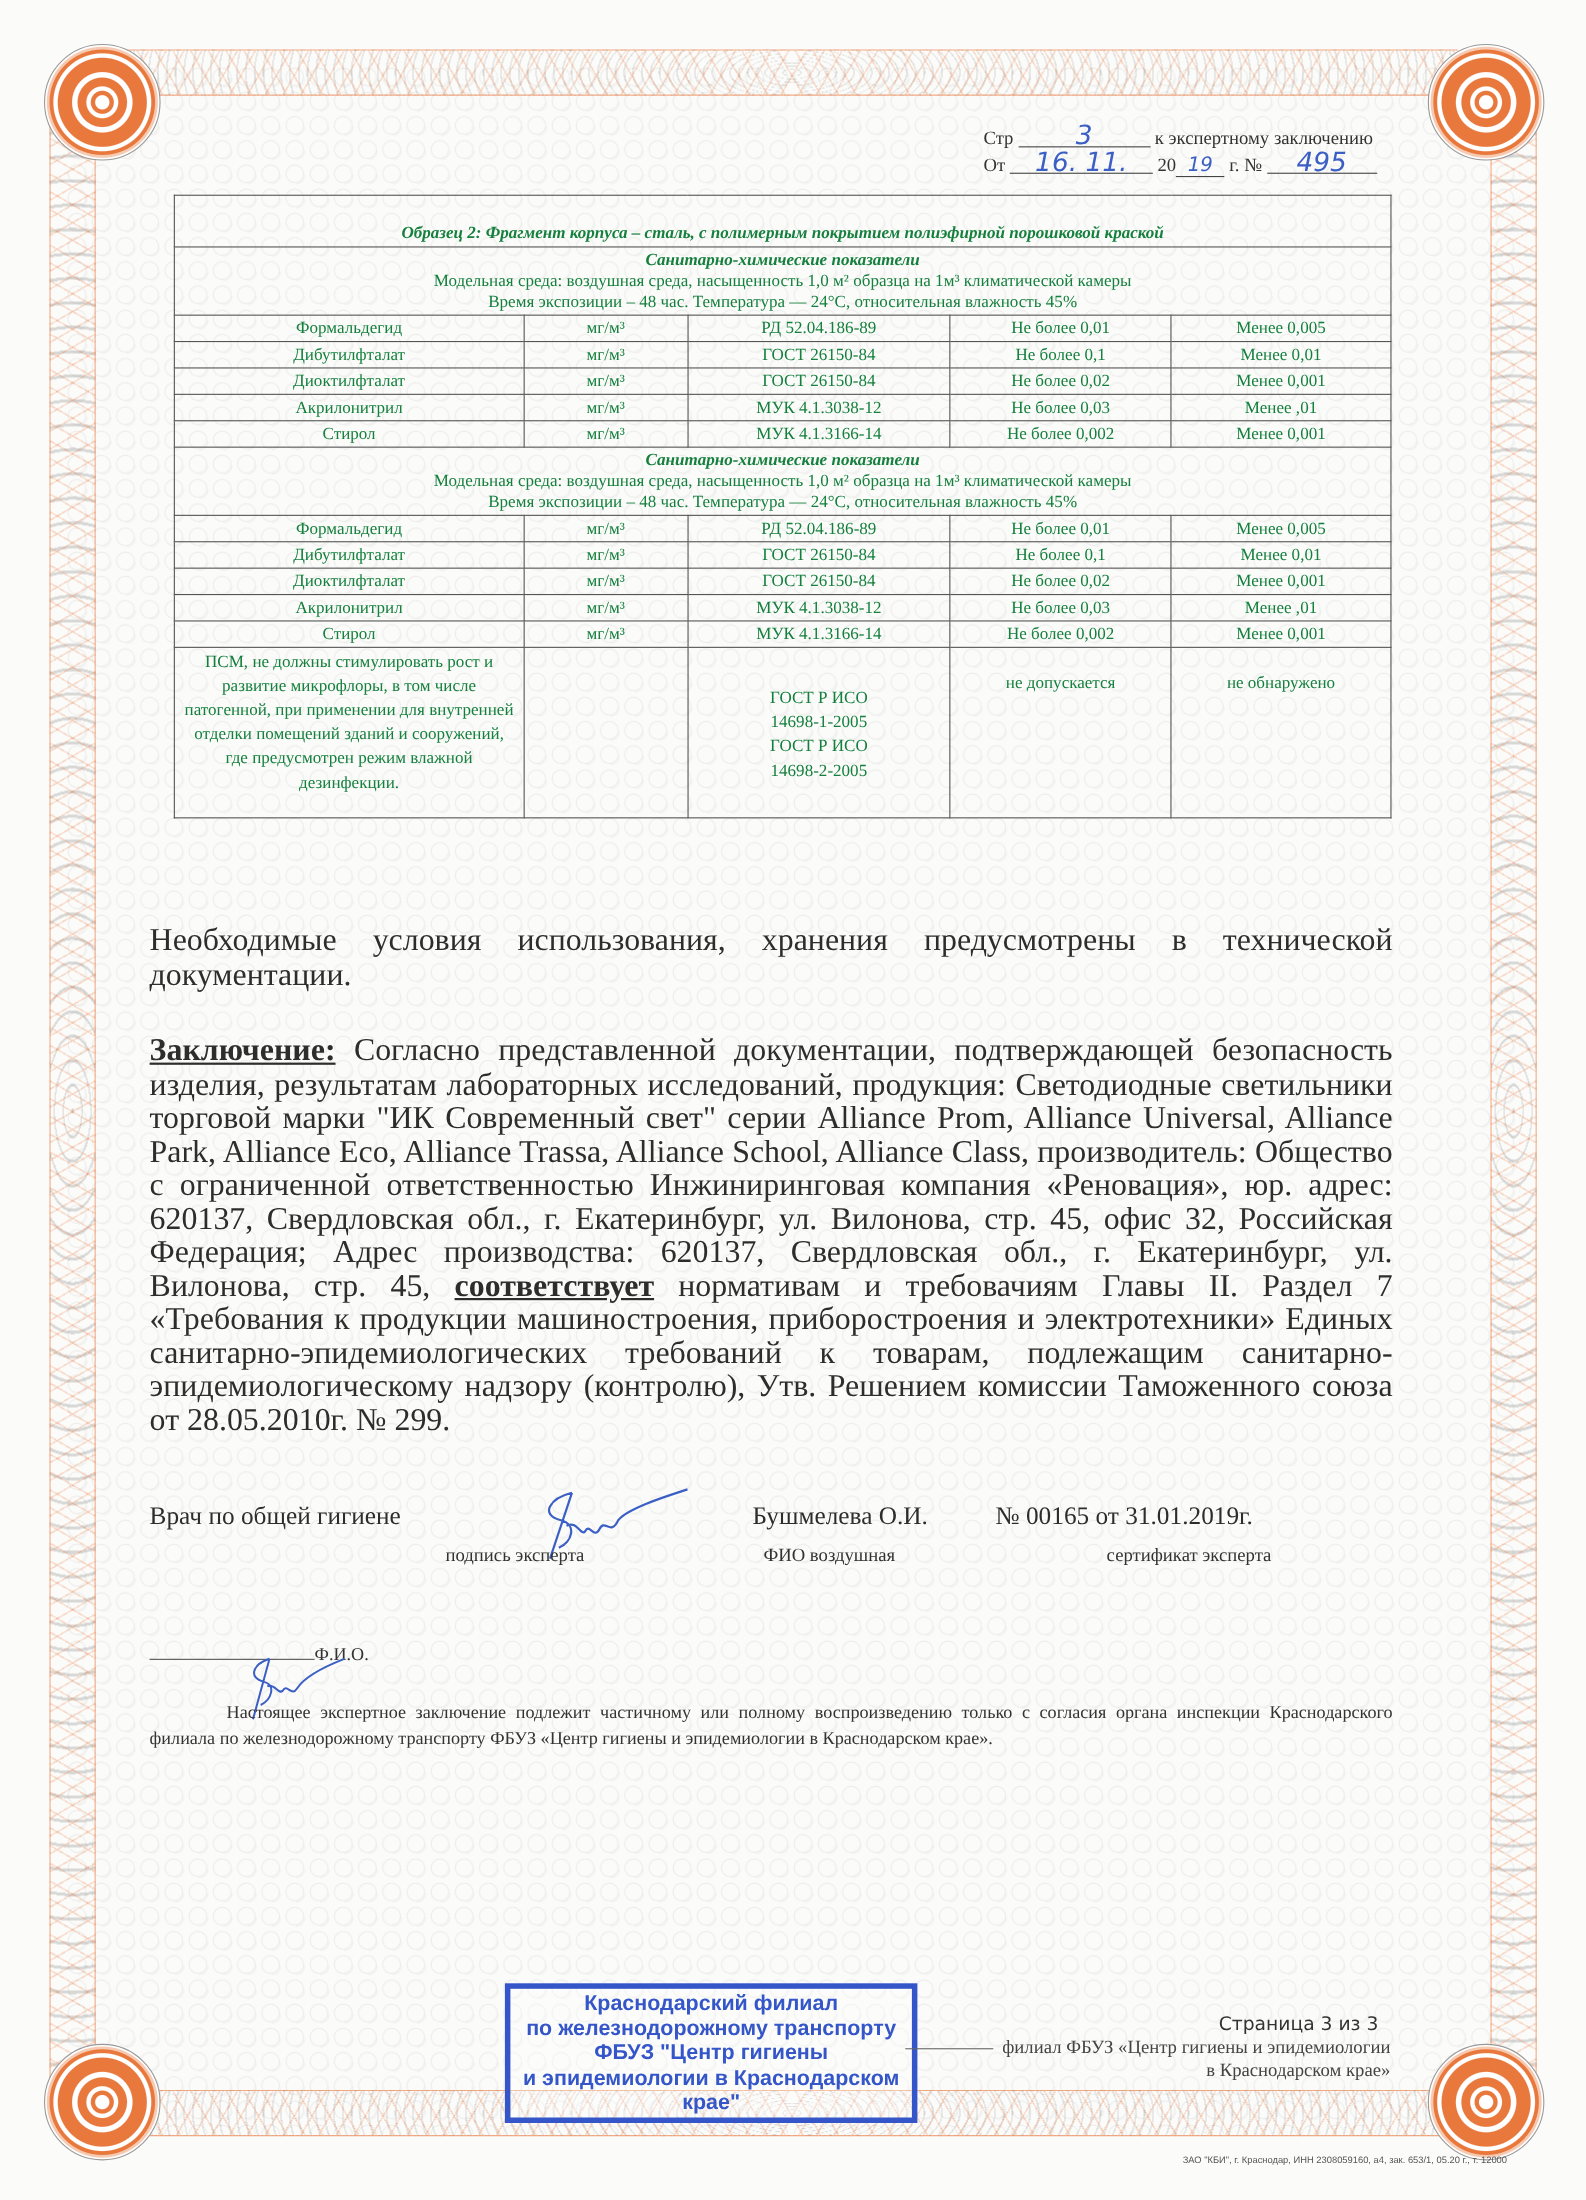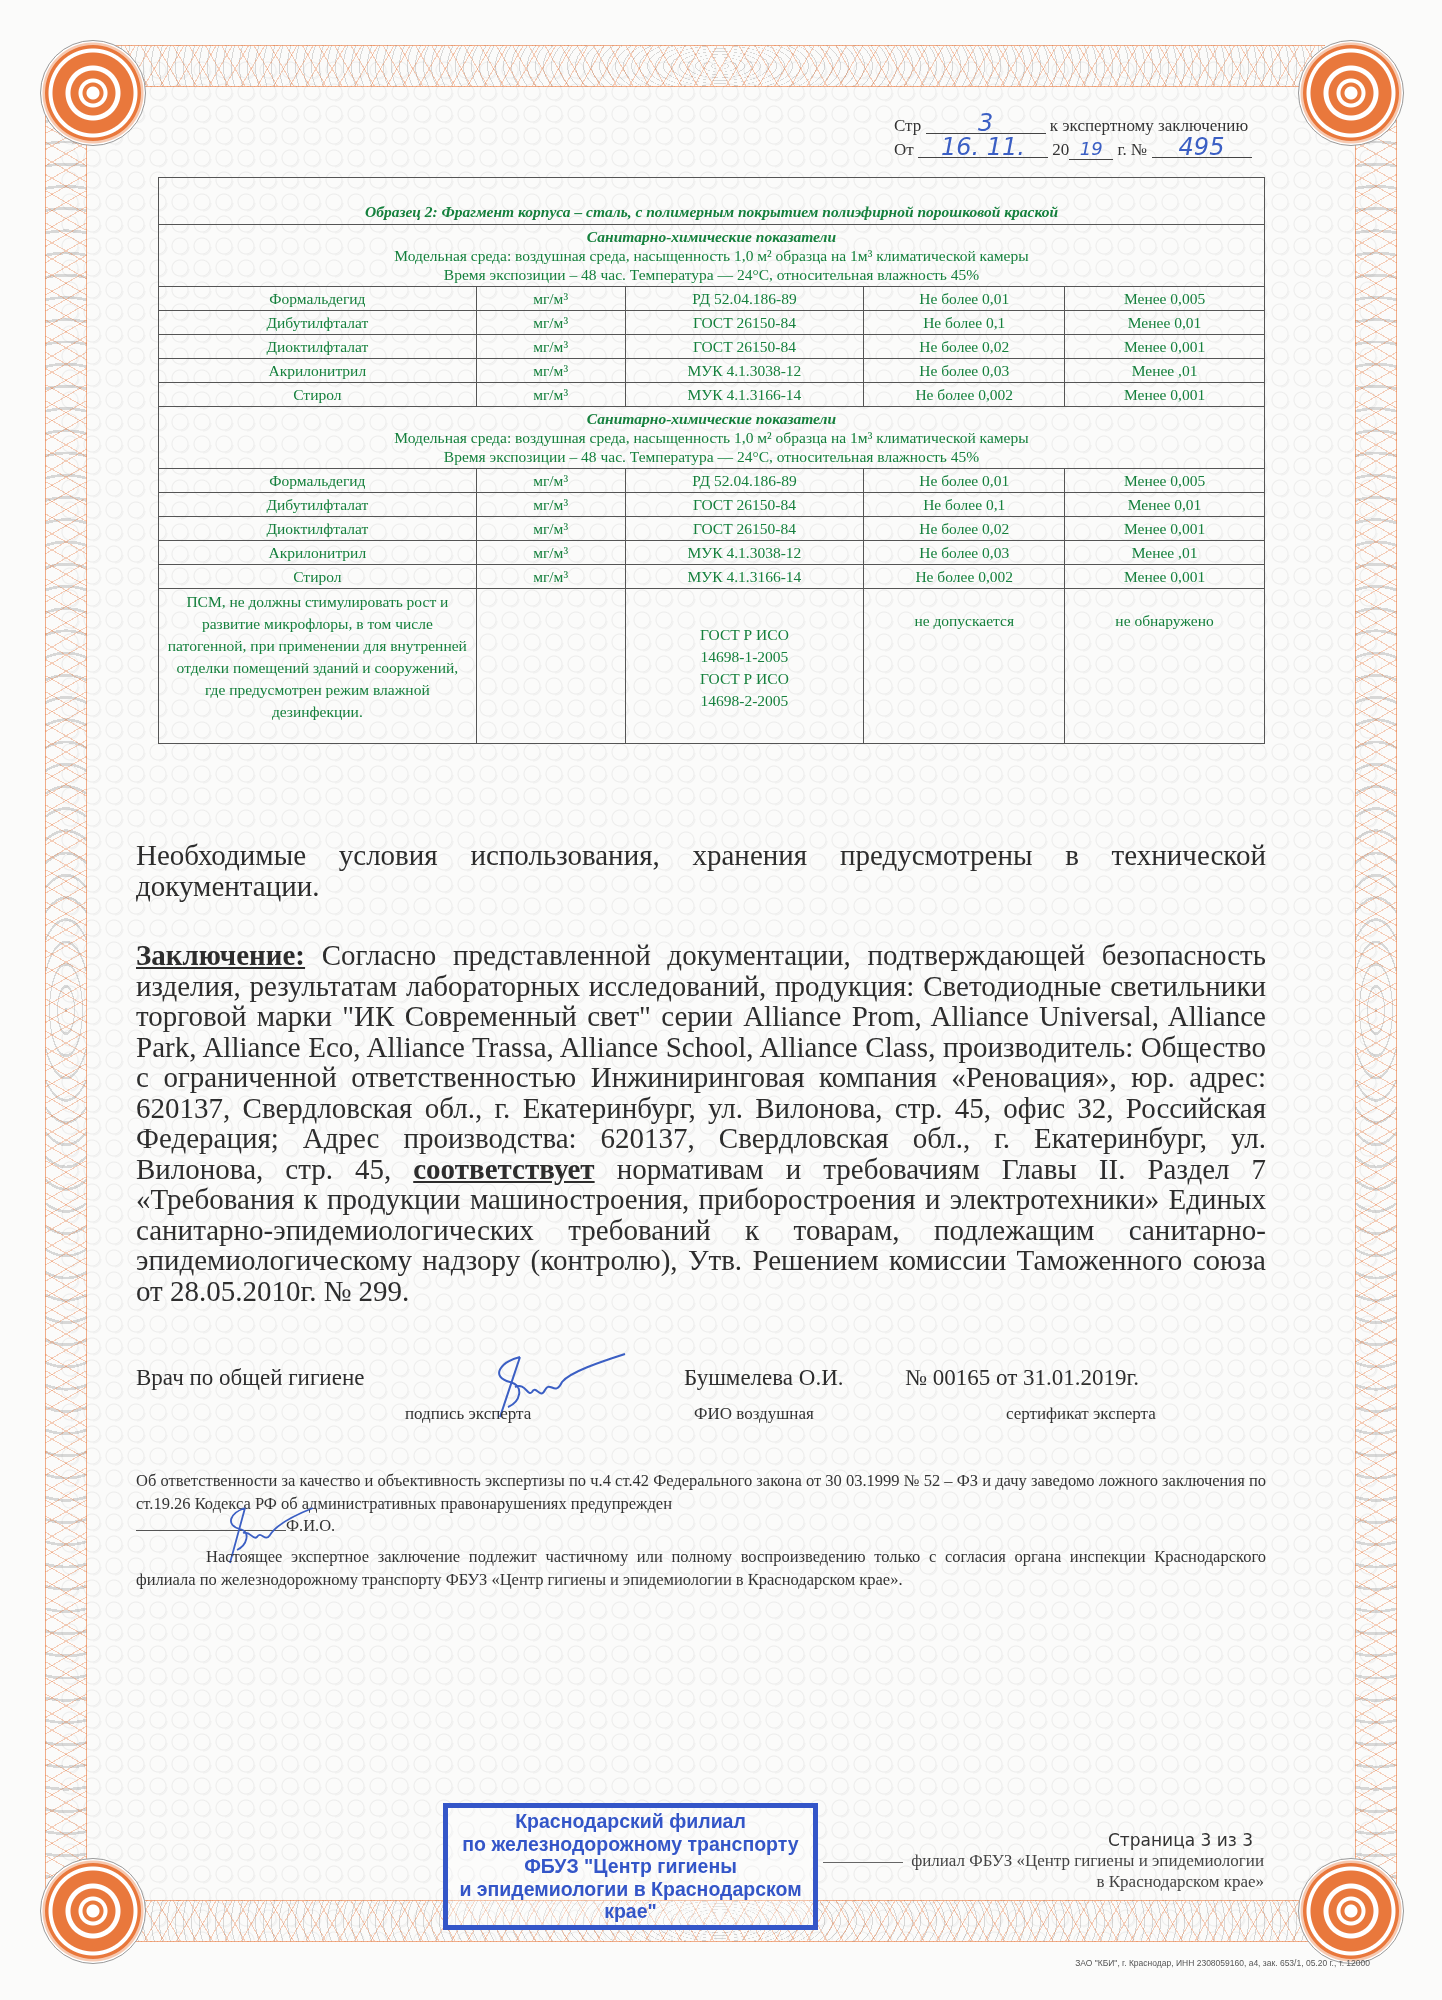--- a/index.html
+++ b/index.html
@@ -73,21 +73,21 @@
 
   .sign-row { position: absolute; top: 1365px; left: 136px; font-size: 23px; color: #2d2d2d; }
   .sign-label { position: absolute; top: 1404px; font-size: 17px; color: #333; white-space: nowrap; }
 
   .small-text { position: absolute; left: 136px; width: 1130px; font-size: 16.5px; line-height: 22.5px; text-align: justify; color: #333; }
   .small-text.s1 { top: 1470px; }
   .small-text.s2 { top: 1546px; text-indent: 70px; }
   .fio-line { display: inline-block; width: 150px; border-bottom: 1px solid #555; }
 
   .stamp {
-    position: absolute; left: 443px; top: 1803px; width: 375px; height: 127px;
+    position: absolute; left: 459px; top: 1803px; width: 375px; height: 127px;
     border: 5px solid #3456c8; box-sizing: border-box;
     font-family: "Liberation Sans", "DejaVu Sans", sans-serif; font-weight: bold;
     color: #3456c8; font-size: 19.5px; line-height: 22.5px; text-align: center; padding-top: 2px;
     background: rgba(255,255,255,0.3);
   }
   .page-num { position: absolute; left: 1108px; top: 1830px; font-family: "DejaVu Sans", sans-serif; font-size: 17px; color: #333; }
   .org-line { position: absolute; right: 178px; top: 1850px; font-size: 17px; line-height: 21px; text-align: right; color: #444; }
   .org-line .rule { display: inline-block; width: 80px; border-bottom: 1px solid #666; margin-right: 8px; vertical-align: middle; }
   .printer { position: absolute; right: 72px; top: 1958px; font-family: "Liberation Sans", sans-serif; font-size: 8.5px; color: #555; }
 
@@ -251,21 +251,21 @@
   <span>Бушмелева О.И.</span>
 </div>
 <div class="sign-row" style="left:905px;">
   <span>№ 00165 от 31.01.2019г.</span>
 </div>
 <div class="sign-label" style="left:405px;text-align:right;">подпись эксперта</div>
 <div class="sign-label" style="left:694px;">ФИО воздушная</div>
 <div class="sign-label" style="left:1006px;">сертификат эксперта</div>
 
 <div class="small-text s1">
-  <span>Об ответственности за качество и объективность экспертизы по ч.4 ст.42 Федерального закона от 30 03.1999 № 52 – ФЗ и дачу заведомо ложного заключения по ст.19.26 Кодекса РФ об административных правонарушениях предупрежден</span><br>
+  <br>
   <span class="fio-line"></span><span>Ф.И.О.</span>
 </div>
 <svg class="signature" style="left:215px; top:1505px;" width="100" height="60" viewBox="0 0 100 60">
   <path d="M15 58 L30 3 M30 3 C15 8 10 20 25 24 C36 27 32 40 22 45 M28 28 C35 25 38 36 42 32 C46 25 50 38 55 30 C60 22 75 12 98 3" fill="none" stroke="#3b5fc4" stroke-width="1.8"></path>
 </svg>
 <div class="small-text s2">Настоящее экспертное заключение подлежит частичному или полному воспроизведению только с согласия органа инспекции Краснодарского филиала по железнодорожному транспорту ФБУЗ «Центр гигиены и эпидемиологии в Краснодарском крае».</div>
 
 <div class="stamp">
   <div>Краснодарский филиал</div>
   <div>по железнодорожному транспорту</div>

